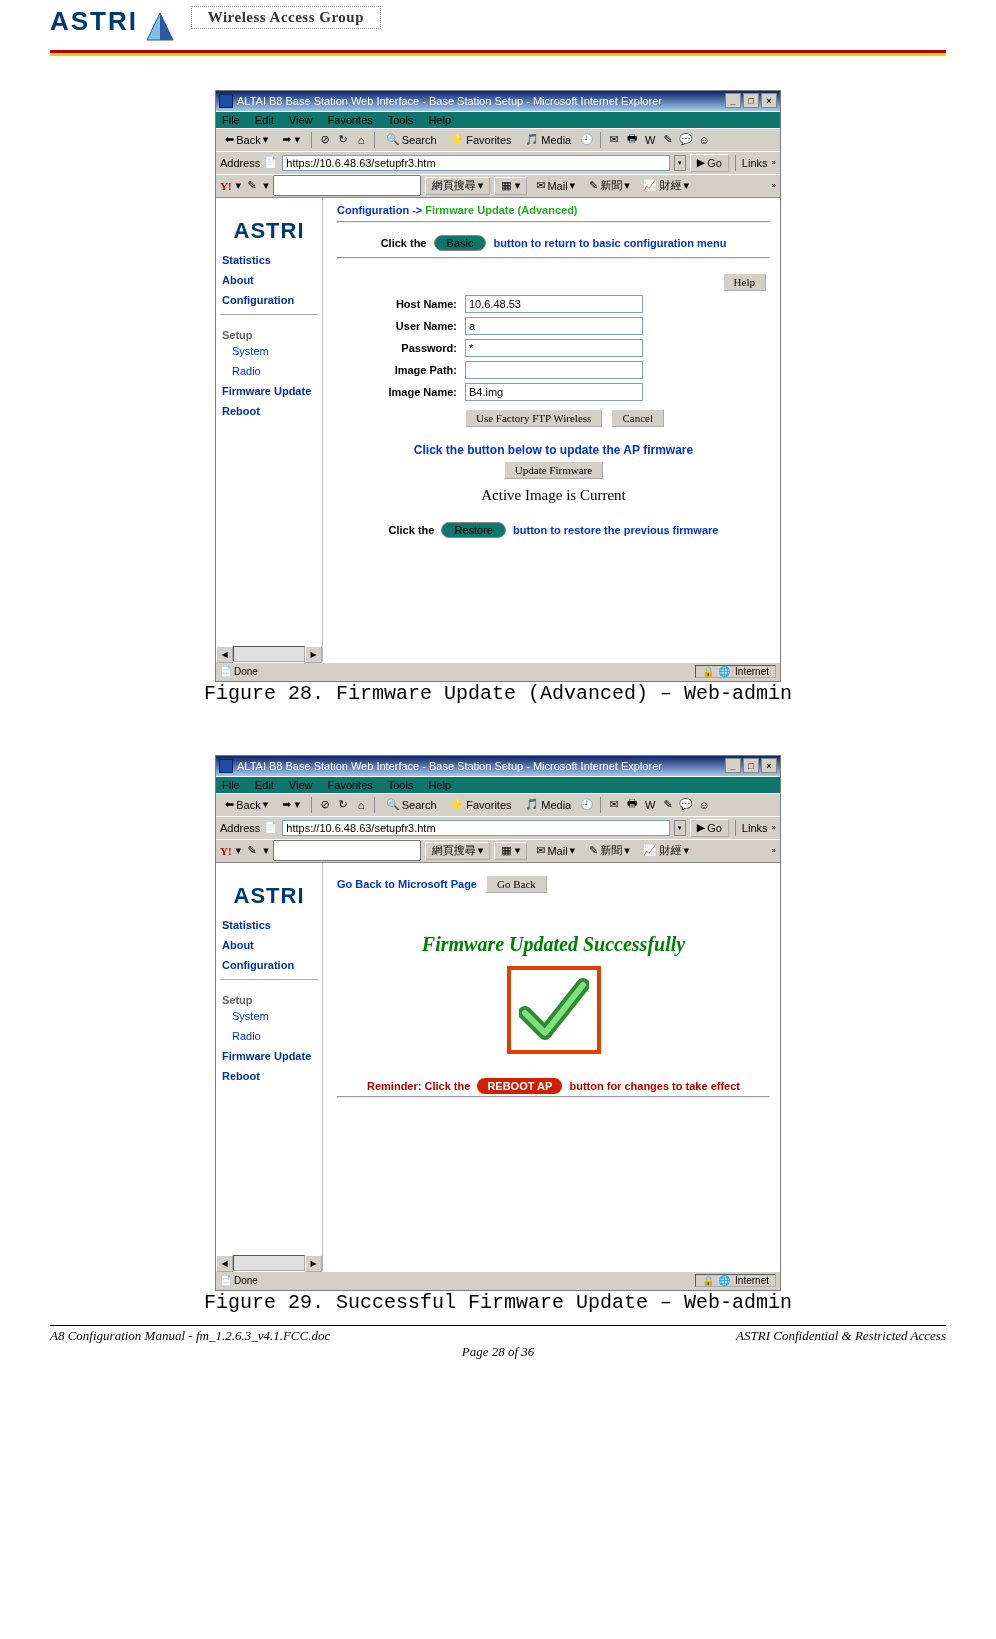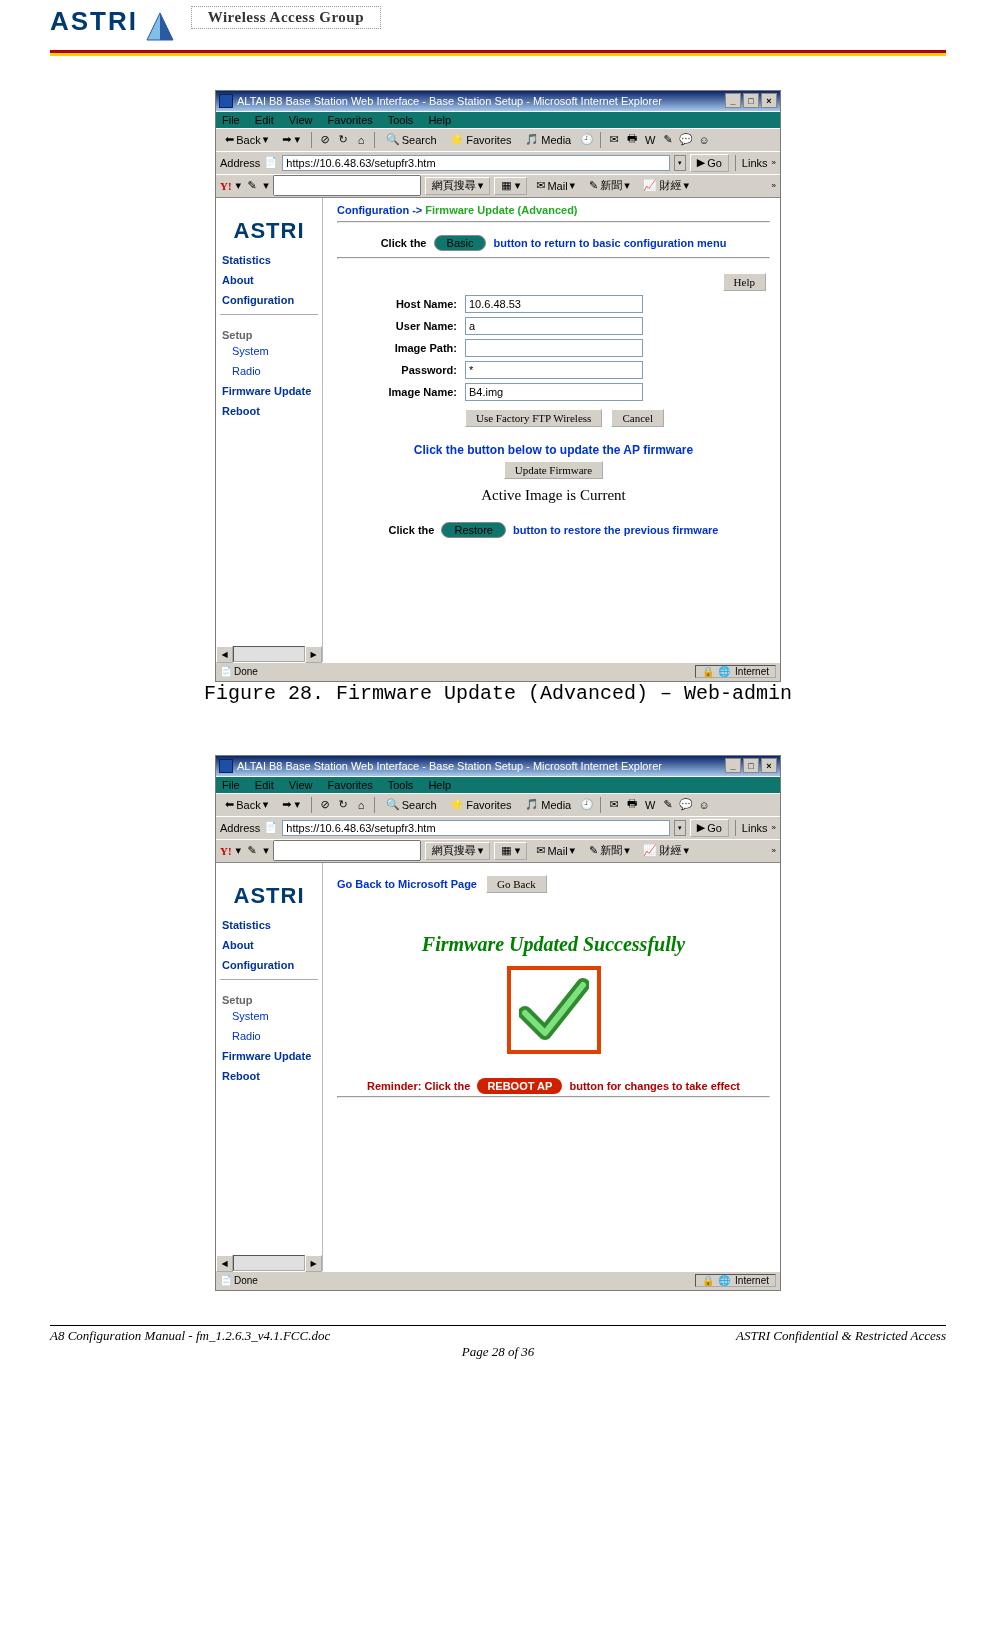--- a/index.html
+++ b/index.html
@@ -185,26 +185,26 @@
           <div class="help-row"><button class="ie-btn">Help</button></div>
           <div class="formrow">
               <span class="formlbl">Host Name:</span>
               <input value="10.6.48.53" style="">
             </div>
           <div class="formrow">
               <span class="formlbl">User Name:</span>
               <input value="a" style="">
             </div>
           <div class="formrow">
+              <span class="formlbl">Password:</span>
+              <input value="*" style="">
+            </div>
+          <div class="formrow">
               <span class="formlbl">Image Path:</span>
               <input value="" style="">
-            </div>
-          <div class="formrow">
-              <span class="formlbl">Password:</span>
-              <input value="*" style="">
             </div>
           <div class="formrow">
               <span class="formlbl">Image Name:</span>
               <input value="B4.img" style="">
             </div>
           <div class="btnrow">
             <button class="ie-btn">Use Factory FTP Wireless</button>
             <button class="ie-btn">Cancel</button>
           </div>
           <div class="bluebold">Click the button below to update the AP firmware</div>
@@ -333,20 +333,21 @@
       <div class="status">
         <span class="ico16">📄</span>
         <span>Done</span>
         <span class="zone">
             <span>🔒</span>
             <span>🌐</span>
             <span>Internet</span>
           </span>
       </div>
     </div>
+    <div class="caption">Figure 29. Successful Firmware Update – Web-admin</div>
   </div>
 
   <div class="footer">
     <div class="footer-line"></div>
     <div class="footer-row">
       <span>A8 Configuration Manual - fm_1.2.6.3_v4.1.FCC.doc</span>
       <span>ASTRI Confidential &amp; Restricted Access</span>
     </div>
     <div class="footer-page">Page 28 of 36</div>
   </div>

